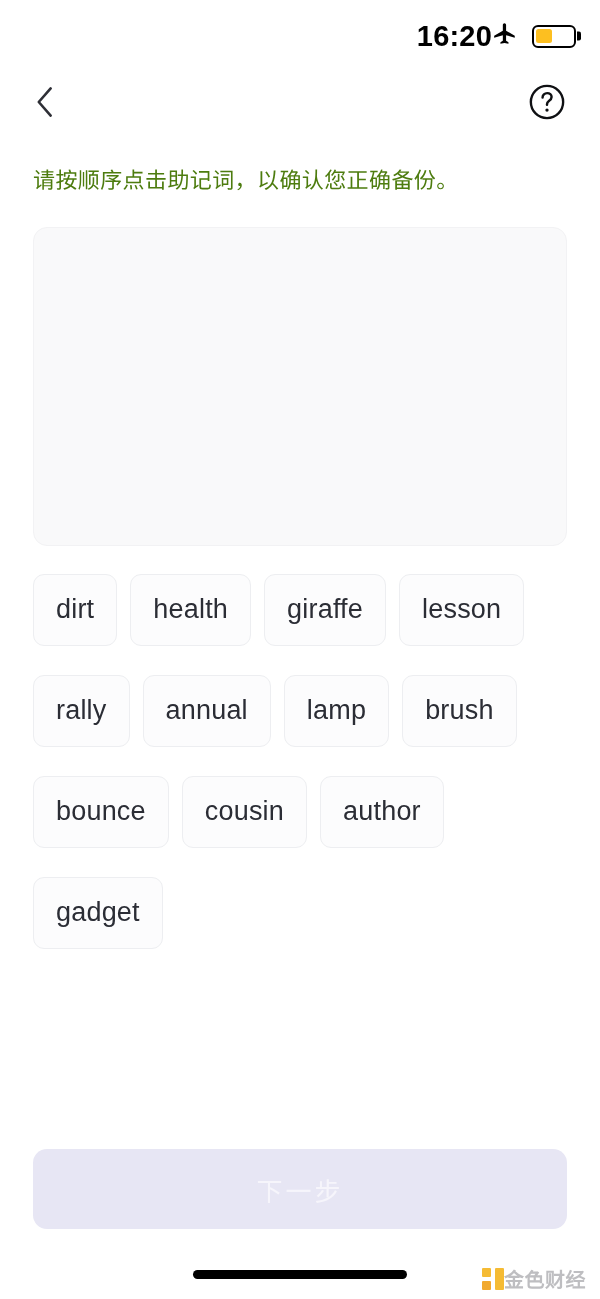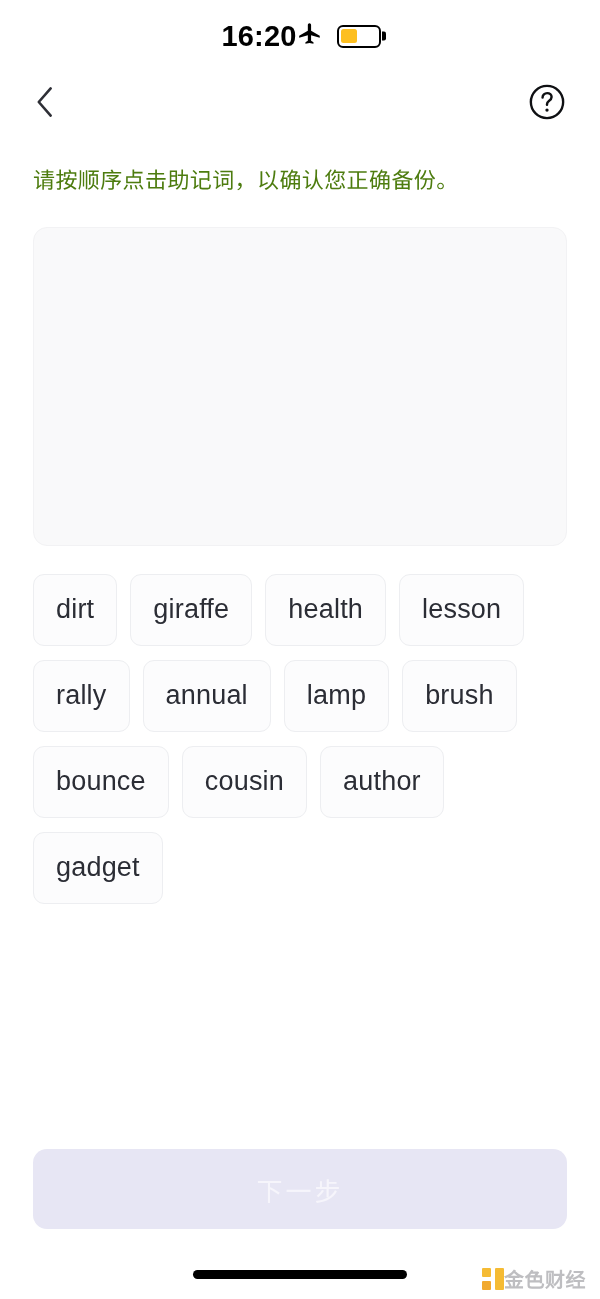--- a/index.html
+++ b/index.html
@@ -21,22 +21,22 @@
     display: flex;
     flex-direction: column;
   }
 
   
   .status-bar {
     height: 72px;
     flex: 0 0 72px;
     display: flex;
     align-items: center;
-    justify-content: center;
-    padding: 0 40px 0 42px;
+    justify-content: flex-end;
+    padding: 0 24px 0 42px;
   }
   .status-time {
     font-size: 29px;
     font-weight: bold;
     color: #000000;
     letter-spacing: 0.2px;
     line-height: 1;
   }
   .status-right {
     display: flex;
@@ -133,21 +133,21 @@
     align-content: flex-start;
     gap: 14px;
     padding: 18px;
   }
 
   
   .word-bank {
     margin: 28px 33px 0 33px;
     display: flex;
     flex-wrap: wrap;
-    gap: 14px 13px;
+    gap: 29px 13px;
     align-content: flex-start;
   }
   .word-chip {
     min-width: 82px;
     height: 72px;
     padding: 0 22px;
     background: #fcfcfd;
     border: 1px solid #edeef1;
     border-radius: 11px;
     display: flex;
@@ -278,22 +278,22 @@
   </div>
 
   <div class="head-block">
     <p class="page-subtitle">请按顺序点击助记词，以确认您正确备份。</p>
   </div>
 
   <div class="answer-area" id="answer-area"></div>
 
   <div class="word-bank" id="word-bank">
       <div class="word-chip">dirt</div>
+      <div class="word-chip">health</div>
       <div class="word-chip">giraffe</div>
-      <div class="word-chip">health</div>
       <div class="word-chip">lesson</div>
       <div class="word-chip">rally</div>
       <div class="word-chip">annual</div>
       <div class="word-chip">lamp</div>
       <div class="word-chip">brush</div>
       <div class="word-chip">bounce</div>
       <div class="word-chip">cousin</div>
       <div class="word-chip">author</div>
       <div class="word-chip">gadget</div>
     </div>

